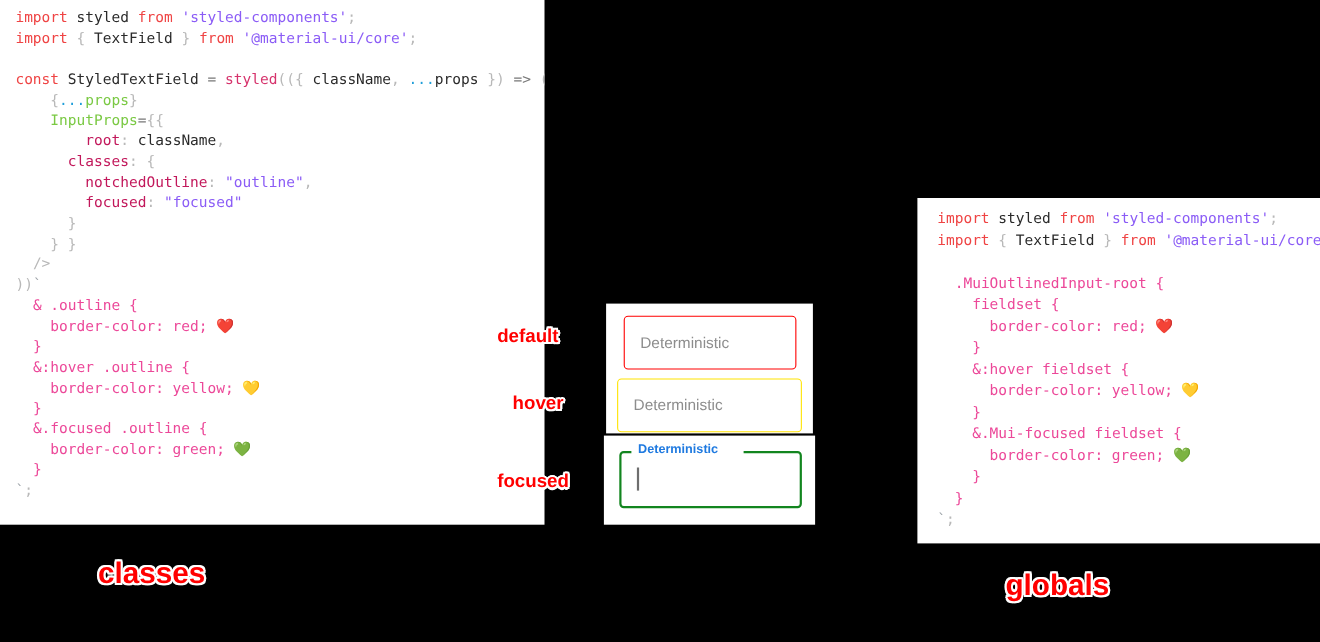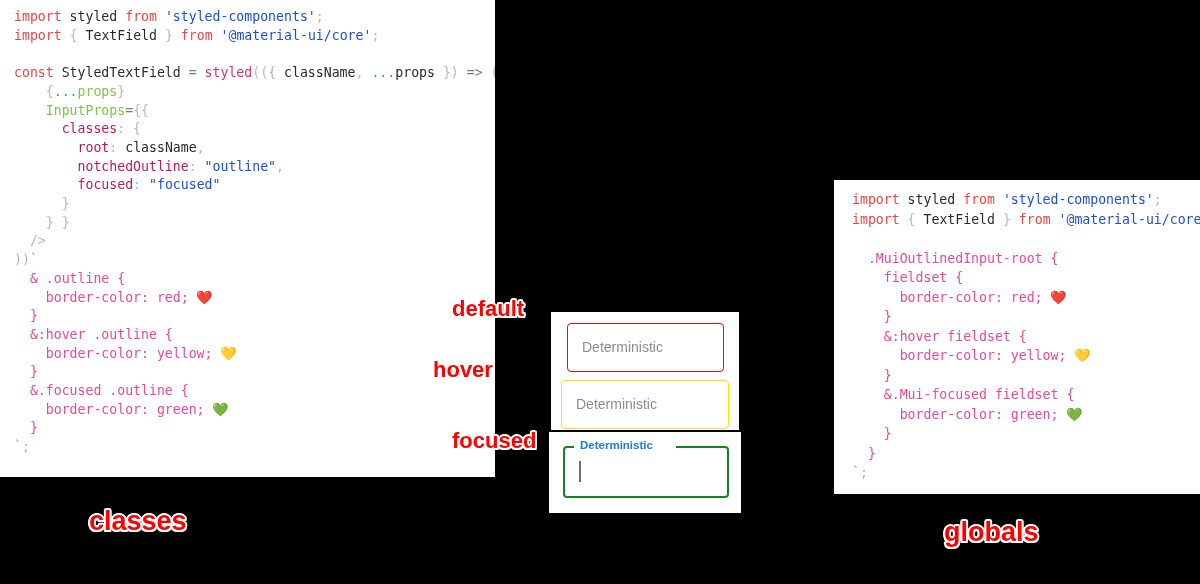--- a/index.html
+++ b/index.html
@@ -40,36 +40,35 @@
   }
   #panel-globals .code-line {
     font-size: 13.2px;
     line-height: 19.5px;
   }
   .code-line.blank { color: transparent; }
 
   
   .t-kw    { color: #ef4444; }       
   .t-plain { color: #2a2a2a; }       
-  .t-str   { color: #1d4ed8; }       
+  .t-str   { color: #8b5cf6; }       
   .t-punct { color: #b8b8b8; }       
   .t-fn    { color: #d6336c; }       
   .t-prop  { color: #c2185b; }       
   .t-tag   { color: #e06c75; }       
   .t-attr  { color: #7ac943; }       
   .t-op    { color: #7a7a7a; }       
   .t-css   { color: #ec4899; }
   .t-tick  { color: #9aa0a6; }
   .t-spread{ color: #1f9ed9; }
 
   
   .demo-panel {
     position: absolute;
     background: #ffffff;
-    margin-top: 36px;
   }
   #demo-top {
     left: 551px; top: 276px;
     width: 188px; height: 118px;
   }
   #demo-bottom {
     left: 549px; top: 396px;
     width: 192px; height: 81px;
   }
 
@@ -136,42 +135,42 @@
     font-family: "Liberation Sans", sans-serif;
     font-weight: 700;
     color: #ff0000;
     white-space: nowrap;
     -webkit-text-stroke: 3px #ffffff;
     paint-order: stroke fill;
     text-shadow:
        2px 0 #fff, -2px 0 #fff, 0 2px #fff, 0 -2px #fff,
        1.5px 1.5px #fff, -1.5px 1.5px #fff, 1.5px -1.5px #fff, -1.5px -1.5px #fff;
   }
-  .anno-state { font-size: 22px; }
+  .anno-state { font-size: 17px; }
   #anno-default { left: 452px; top: 296px; }
-  #anno-hover   { left: 433px; top: 357px; }
+  #anno-hover   { left: 466px; top: 357px; }
   #anno-focused { left: 452px; top: 428px; }
 
   .anno-big { font-size: 27px; }
   #anno-classes { left: 89px;  top: 506px; }
-  #anno-globals { left: 914px; top: 517px; margin-left: 30px; }
+  #anno-globals { left: 914px; top: 517px; }
 </style>
 </head>
 <body>
 
 <div class="code-panel" id="panel-classes">
 
   <div class="code-line"><span class="t-kw">import</span> <span class="t-plain">styled</span> <span class="t-kw">from</span> <span class="t-str">'styled-components'</span><span class="t-punct">;</span></div>
   <div class="code-line"><span class="t-kw">import</span> <span class="t-punct">{</span> <span class="t-plain">TextField</span> <span class="t-punct">}</span> <span class="t-kw">from</span> <span class="t-str">'@material-ui/core'</span><span class="t-punct">;</span></div>
   <div class="code-line blank">&nbsp;</div>
   <div class="code-line"><span class="t-kw">const</span> <span class="t-plain">StyledTextField</span> <span class="t-op">=</span> <span class="t-fn">styled</span><span class="t-punct">((</span><span class="t-punct">{</span> <span class="t-plain">className</span><span class="t-punct">,</span> <span class="t-spread">...</span><span class="t-plain">props</span> <span class="t-punct">}</span><span class="t-punct">)</span> <span class="t-op">=&gt;</span> <span class="t-punct">(</span></div>
   <div class="code-line">    <span class="t-punct">{</span><span class="t-spread">...</span><span class="t-attr">props</span><span class="t-punct">}</span></div>
   <div class="code-line">    <span class="t-attr">InputProps</span><span class="t-op">=</span><span class="t-punct">{{</span></div>
+  <div class="code-line">        <span class="t-prop">root</span><span class="t-punct">:</span> <span class="t-plain">className</span><span class="t-punct">,</span></div>
   <div class="code-line">      <span class="t-prop">classes</span><span class="t-punct">: {</span></div>
-  <div class="code-line">        <span class="t-prop">root</span><span class="t-punct">:</span> <span class="t-plain">className</span><span class="t-punct">,</span></div>
   <div class="code-line">        <span class="t-prop">notchedOutline</span><span class="t-punct">:</span> <span class="t-str">"outline"</span><span class="t-punct">,</span></div>
   <div class="code-line">        <span class="t-prop">focused</span><span class="t-punct">:</span> <span class="t-str">"focused"</span></div>
   <div class="code-line">      <span class="t-punct">}</span></div>
   <div class="code-line">    <span class="t-punct">} }</span></div>
   <div class="code-line">  <span class="t-punct">/&gt;</span></div>
   <div class="code-line"><span class="t-punct">))</span><span class="t-tick">`</span></div>
   <div class="code-line">  <span class="t-css">&amp; .outline {</span></div>
   <div class="code-line">    <span class="t-css">border-color: red;</span> <span class="emoji">❤️</span></div>
   <div class="code-line">  <span class="t-css">}</span></div>
   <div class="code-line">  <span class="t-css">&amp;:hover .outline {</span></div>

